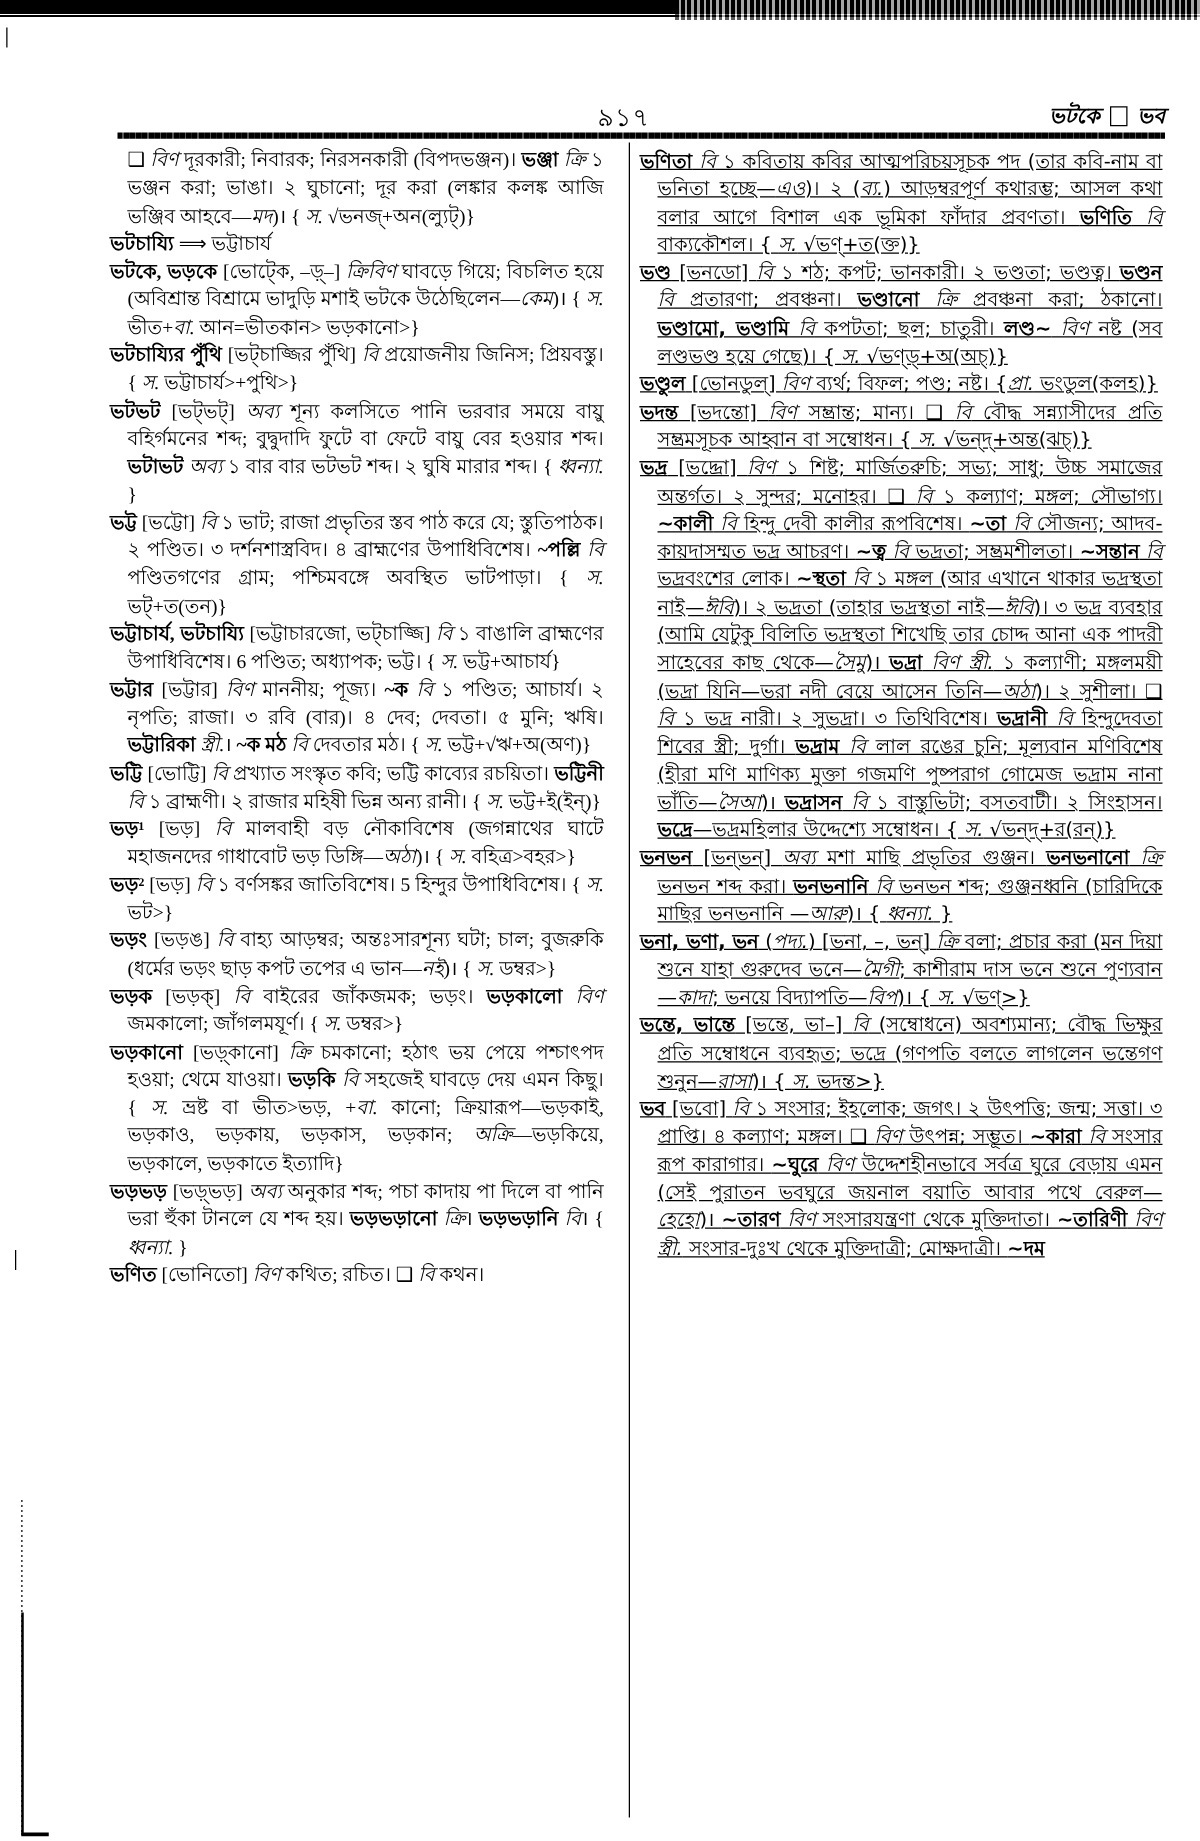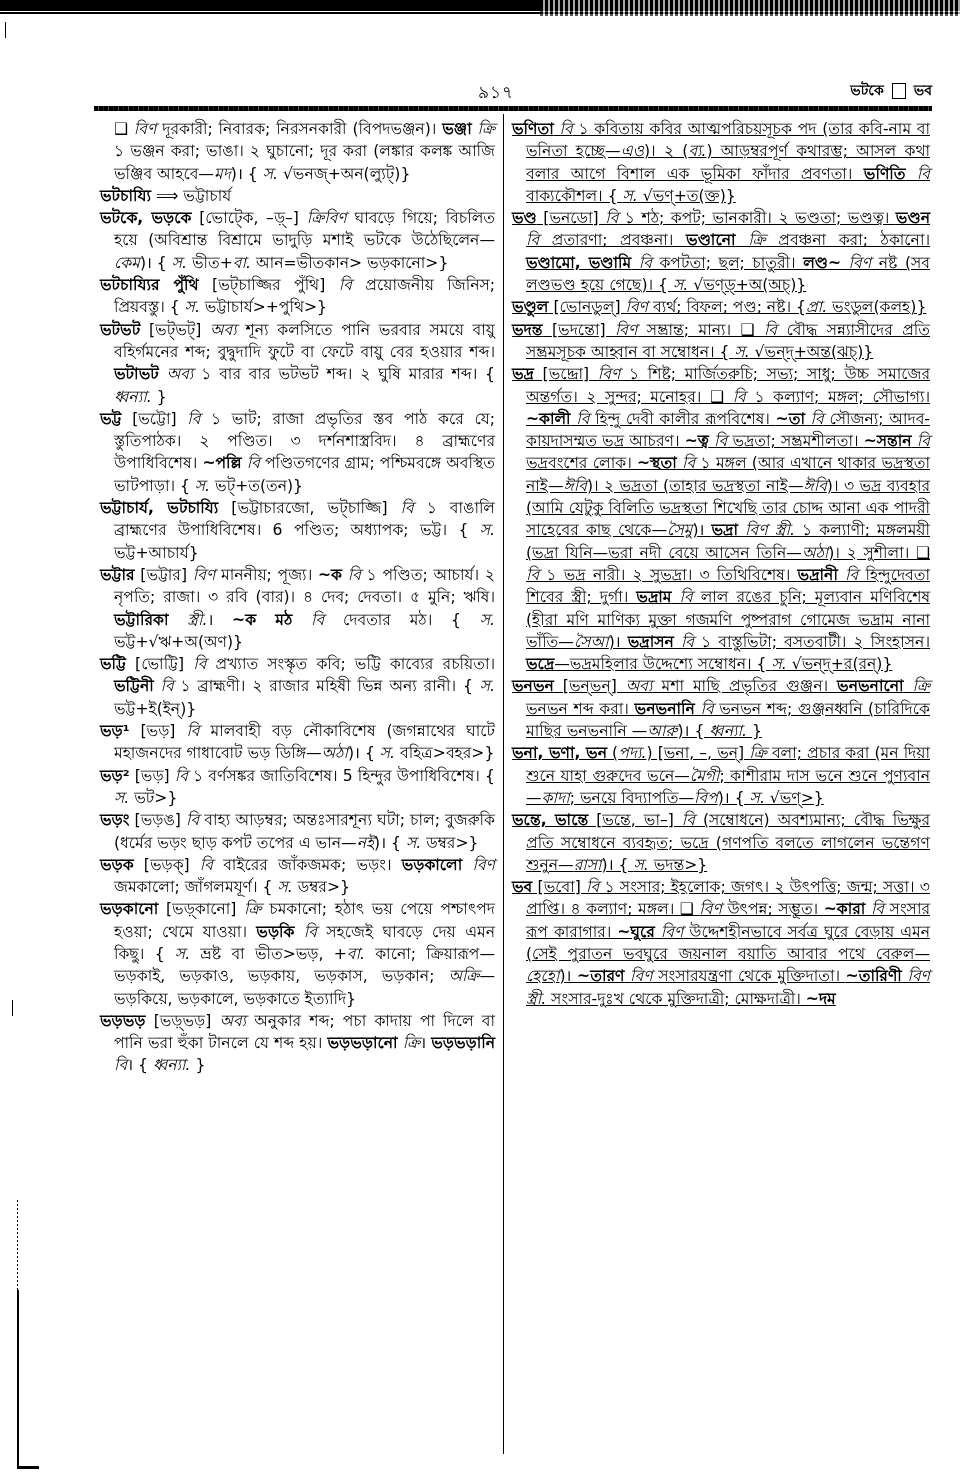--- a/index.html
+++ b/index.html
@@ -9,29 +9,29 @@
               background: linear-gradient(to bottom, #000 0, #000 11px, #fff 11px, #fff 12px, #000 12px, #000 14px, #fff 14px); }
   .scan-top-fade { position: absolute; right: 0; top: 0; width: 420px; height: 16px;
               background: repeating-linear-gradient(to right, #000 0 3px, #fff 3px 5px); opacity: .65; }
   .margin-tick { position: absolute; left: 5px; top: 22px; width: 1px; height: 16px; background: #000; }
   .margin-tick2 { position: absolute; left: 12px; top: 1000px; width: 1px; height: 16px; background: #000; }
   .margin-line { position: absolute; left: 17px; top: 1200px; width: 1px; height: 268px;
                  background: repeating-linear-gradient(to bottom, #000 0 2px, transparent 2px 4px); }
   .margin-line-solid { position: absolute; left: 17px; top: 1290px; width: 2px; height: 178px; background: #000; }
   .margin-foot { position: absolute; left: 17px; top: 1466px; width: 22px; height: 3px; background: #000; }
 
-  .page-number { position: absolute; left: 478px; top: 79px; font-size: 17px; letter-spacing: 1px; }
-  .running-head { position: absolute; right: 28px; top: 79px; font-size: 14px; font-weight: bold;
-                  display: flex; align-items: center; gap: 8px; }
+  .page-number { position: absolute; left: 478px; top: 79px; font-size: 20px; letter-spacing: 1px; }
+  .running-head { position: absolute; right: 28px; top: 79px; font-size: 17px; font-weight: bold;
+                  display: flex; align-items: center; gap: 8px; font-style: italic; }
   .square-icon { display: inline-block; width: 12px; height: 14px; border: 1.5px solid #000; }
   .head-rule { position: absolute; left: 94px; top: 106px; width: 838px; height: 5px;
                background: repeating-linear-gradient(to right, #000 0 4px, #555 4px 5px, #000 5px 9px, #222 9px 10px); }
 
   .column { position: absolute; top: 118px; font-size: 15.6px; line-height: 22.3px; text-align: justify; }
-  .col-left { left: 100px; width: 395px; }
+  .col-left { left: 88px; width: 395px; font-family: Liberation Serif, serif; }
   .col-right { left: 512px; width: 418px; text-decoration: underline; }
   .column-rule { position: absolute; left: 503px; top: 114px; width: 1px; height: 1340px; background: #000; }
   .entry { margin: 0; padding-left: 14px; text-indent: -14px; }
   .entry.cont { padding-left: 14px; text-indent: 0; }
   .hw { font-weight: bold; }
   .it { font-style: italic; }
 </style>
 </head>
 <body>
 
@@ -60,20 +60,21 @@
     <p class="entry"><span class="hw">ভট্ট</span><span> [ভট্টো] </span><span class="it">বি</span><span> ১ ভাট; রাজা প্রভৃতির স্তব পাঠ করে যে; স্তুতিপাঠক। ২ পণ্ডিত। ৩ দর্শনশাস্ত্রবিদ। ৪ ব্রাহ্মণের উপাধিবিশেষ। </span><span class="hw">~পল্লি</span><span class="it"> বি</span><span> পণ্ডিতগণের গ্রাম; পশ্চিমবঙ্গে অবস্থিত ভাটপাড়া। { </span><span class="it">স.</span><span> ভট্+ত(তন)}</span></p>
     <p class="entry"><span class="hw">ভট্টাচার্য, ভটচায্যি</span><span> [ভট্টাচারজো, ভট্চাজ্জি] </span><span class="it">বি</span><span> ১ বাঙালি ব্রাহ্মণের উপাধিবিশেষ। 6 পণ্ডিত; অধ্যাপক; ভট্ট। { </span><span class="it">স.</span><span> ভট্ট+আচার্য}</span></p>
     <p class="entry"><span class="hw">ভট্টার</span><span> [ভট্টার] </span><span class="it">বিণ</span><span> মাননীয়; পূজ্য। </span><span class="hw">~ক</span><span class="it"> বি</span><span> ১ পণ্ডিত; আচার্য। ২ নৃপতি; রাজা। ৩ রবি (বার)। ৪ দেব; দেবতা। ৫ মুনি; ঋষি। </span><span class="hw">ভট্টারিকা</span><span class="it"> স্ত্রী.</span><span>। </span><span class="hw">~ক মঠ</span><span class="it"> বি</span><span> দেবতার মঠ। { </span><span class="it">স.</span><span> ভট্ট+√ঋ+অ(অণ)}</span></p>
     <p class="entry"><span class="hw">ভট্টি</span><span> [ভোট্টি] </span><span class="it">বি</span><span> প্রখ্যাত সংস্কৃত কবি; ভট্টি কাব্যের রচয়িতা। </span><span class="hw">ভট্টিনী</span><span class="it"> বি</span><span> ১ ব্রাহ্মণী। ২ রাজার মহিষী ভিন্ন অন্য রানী। { </span><span class="it">স.</span><span> ভট্ট+ই(ইন্)}</span></p>
     <p class="entry"><span class="hw">ভড়¹</span><span> [ভড়] </span><span class="it">বি</span><span> মালবাহী বড় নৌকাবিশেষ (জগন্নাথের ঘাটে মহাজনদের গাধাবোট ভড় ডিঙ্গি—</span><span class="it">অঠা</span><span>)। { </span><span class="it">স.</span><span> বহিত্র&gt;বহর&gt;}</span></p>
     <p class="entry"><span class="hw">ভড়²</span><span> [ভড়] </span><span class="it">বি</span><span> ১ বর্ণসঙ্কর জাতিবিশেষ। 5 হিন্দুর উপাধিবিশেষ। { </span><span class="it">স.</span><span> ভট&gt;}</span></p>
     <p class="entry"><span class="hw">ভড়ং</span><span> [ভড়ঙ] </span><span class="it">বি</span><span> বাহ্য আড়ম্বর; অন্তঃসারশূন্য ঘটা; চাল; বুজরুকি (ধর্মের ভড়ং ছাড় কপট তপের এ ভান—</span><span class="it">নই</span><span>)। { </span><span class="it">স.</span><span> ডম্বর&gt;}</span></p>
     <p class="entry"><span class="hw">ভড়ক</span><span> [ভড়ক্] </span><span class="it">বি</span><span> বাইরের জাঁকজমক; ভড়ং। </span><span class="hw">ভড়কালো</span><span class="it"> বিণ</span><span> জমকালো; জাঁগলমযূর্ণ। { </span><span class="it">স.</span><span> ডম্বর&gt;}</span></p>
     <p class="entry"><span class="hw">ভড়কানো</span><span> [ভড়্কানো] </span><span class="it">ক্রি</span><span> চমকানো; হঠাৎ ভয় পেয়ে পশ্চাৎপদ হওয়া; থেমে যাওয়া। </span><span class="hw">ভড়কি</span><span class="it"> বি</span><span> সহজেই ঘাবড়ে দেয় এমন কিছু। { </span><span class="it">স.</span><span> ভ্রষ্ট বা ভীত&gt;ভড়, +</span><span class="it">বা.</span><span> কানো; ক্রিয়ারূপ—ভড়কাই, ভড়কাও, ভড়কায়, ভড়কাস, ভড়কান; </span><span class="it">অক্রি</span><span>—ভড়কিয়ে, ভড়কালে, ভড়কাতে ইত্যাদি}</span></p>
     <p class="entry"><span class="hw">ভড়ভড়</span><span> [ভড়্ভড়] </span><span class="it">অব্য</span><span> অনুকার শব্দ; পচা কাদায় পা দিলে বা পানি ভরা হুঁকা টানলে যে শব্দ হয়। </span><span class="hw">ভড়ভড়ানো</span><span class="it"> ক্রি</span><span>। </span><span class="hw">ভড়ভড়ানি</span><span class="it"> বি</span><span>। { </span><span class="it">ধ্বন্যা.</span><span> }</span></p>
+    <p class="entry"><span class="hw">ভণিত</span><span> [ভোনিতো] </span><span class="it">বিণ</span><span> কথিত; রচিত। ❑ </span><span class="it">বি</span><span> কথন।</span></p>
   </div>
 <div class="column-rule"></div>
 <div class="column col-right" id="col-right">
     <p class="entry"><span class="hw">ভণিতা</span><span class="it"> বি</span><span> ১ কবিতায় কবির আত্মপরিচয়সূচক পদ (তার কবি-নাম বা ভনিতা হচ্ছে—</span><span class="it">এও</span><span>)। ২ (</span><span class="it">ব্য.</span><span>) আড়ম্বরপূর্ণ কথারম্ভ; আসল কথা বলার আগে বিশাল এক ভূমিকা ফাঁদার প্রবণতা। </span><span class="hw">ভণিতি</span><span class="it"> বি</span><span> বাক্যকৌশল। { </span><span class="it">স.</span><span> √ভণ্+ত(ক্ত)}</span></p>
     <p class="entry"><span class="hw">ভণ্ড</span><span> [ভনডো] </span><span class="it">বি</span><span> ১ শঠ; কপট; ভানকারী। ২ ভণ্ডতা; ভণ্ডত্ব। </span><span class="hw">ভণ্ডন</span><span class="it"> বি</span><span> প্রতারণা; প্রবঞ্চনা। </span><span class="hw">ভণ্ডানো</span><span class="it"> ক্রি</span><span> প্রবঞ্চনা করা; ঠকানো। </span><span class="hw">ভণ্ডামো, ভণ্ডামি</span><span class="it"> বি</span><span> কপটতা; ছল; চাতুরী। </span><span class="hw">লণ্ড~</span><span class="it"> বিণ</span><span> নষ্ট (সব লণ্ডভণ্ড হয়ে গেছে)। { </span><span class="it">স.</span><span> √ভণ্ড্+অ(অচ্)}</span></p>
     <p class="entry"><span class="hw">ভণ্ডুল</span><span> [ভোনডুল্] </span><span class="it">বিণ</span><span> ব্যর্থ; বিফল; পণ্ড; নষ্ট। {</span><span class="it">প্রা.</span><span> ভংডুল(কলহ)}</span></p>
     <p class="entry"><span class="hw">ভদন্ত</span><span> [ভদন্তো] </span><span class="it">বিণ</span><span> সম্ভ্রান্ত; মান্য। ❑ </span><span class="it">বি</span><span> বৌদ্ধ সন্ন্যাসীদের প্রতি সম্ভ্রমসূচক আহ্বান বা সম্বোধন। { </span><span class="it">স.</span><span> √ভন্দ্+অন্ত(ঝচ্)}</span></p>
     <p class="entry"><span class="hw">ভদ্র</span><span> [ভদ্দ্রো] </span><span class="it">বিণ</span><span> ১ শিষ্ট; মার্জিতরুচি; সভ্য; সাধু; উচ্চ সমাজের অন্তর্গত। ২ সুন্দর; মনোহর। ❑ </span><span class="it">বি</span><span> ১ কল্যাণ; মঙ্গল; সৌভাগ্য। </span><span class="hw">~কালী</span><span class="it"> বি</span><span> হিন্দু দেবী কালীর রূপবিশেষ। </span><span class="hw">~তা</span><span class="it"> বি</span><span> সৌজন্য; আদব-কায়দাসম্মত ভদ্র আচরণ। </span><span class="hw">~ত্ব</span><span class="it"> বি</span><span> ভদ্রতা; সম্ভ্রমশীলতা। </span><span class="hw">~সন্তান</span><span class="it"> বি</span><span> ভদ্রবংশের লোক। </span><span class="hw">~স্থতা</span><span class="it"> বি</span><span> ১ মঙ্গল (আর এখানে থাকার ভদ্রস্থতা নাই—</span><span class="it">ঈবি</span><span>)। ২ ভদ্রতা (তাহার ভদ্রস্থতা নাই—</span><span class="it">ঈবি</span><span>)। ৩ ভদ্র ব্যবহার (আমি যেটুকু বিলিতি ভদ্রস্থতা শিখেছি তার চোদ্দ আনা এক পাদরী সাহেবের কাছ থেকে—</span><span class="it">সৈমু</span><span>)। </span><span class="hw">ভদ্রা</span><span class="it"> বিণ স্ত্রী.</span><span> ১ কল্যাণী; মঙ্গলময়ী (ভদ্রা যিনি—ভরা নদী বেয়ে আসেন তিনি—</span><span class="it">অঠা</span><span>)। ২ সুশীলা। ❑ </span><span class="it">বি</span><span> ১ ভদ্র নারী। ২ সুভদ্রা। ৩ তিথিবিশেষ। </span><span class="hw">ভদ্রানী</span><span class="it"> বি</span><span> হিন্দুদেবতা শিবের স্ত্রী; দুর্গা। </span><span class="hw">ভদ্রাম</span><span class="it"> বি</span><span> লাল রঙের চুনি; মূল্যবান মণিবিশেষ (হীরা মণি মাণিক্য মুক্তা গজমণি পুষ্পরাগ গোমেজ ভদ্রাম নানা ভাঁতি—</span><span class="it">সৈআ</span><span>)। </span><span class="hw">ভদ্রাসন</span><span class="it"> বি</span><span> ১ বাস্তুভিটা; বসতবাটী। ২ সিংহাসন। </span><span class="hw">ভদ্রে</span><span>—ভদ্রমহিলার উদ্দেশ্যে সম্বোধন। { </span><span class="it">স.</span><span> √ভন্দ্+র(রন্)}</span></p>
     <p class="entry"><span class="hw">ভনভন</span><span> [ভন্ভন্] </span><span class="it">অব্য</span><span> মশা মাছি প্রভৃতির গুঞ্জন। </span><span class="hw">ভনভনানো</span><span class="it"> ক্রি</span><span> ভনভন শব্দ করা। </span><span class="hw">ভনভনানি</span><span class="it"> বি</span><span> ভনভন শব্দ; গুঞ্জনধ্বনি (চারিদিকে মাছির ভনভনানি —</span><span class="it">আরু</span><span>)। { </span><span class="it">ধ্বন্যা.</span><span> }</span></p>
     <p class="entry"><span class="hw">ভনা, ভণা, ভন</span><span> (</span><span class="it">পদ্য.</span><span>) [ভনা, –, ভন্] </span><span class="it">ক্রি</span><span> বলা; প্রচার করা (মন দিয়া শুনে যাহা গুরুদেব ভনে—</span><span class="it">মৈগী</span><span>; কাশীরাম দাস ভনে শুনে পুণ্যবান—</span><span class="it">কাদা</span><span>; ভনয়ে বিদ্যাপতি—</span><span class="it">বিপ</span><span>)। { </span><span class="it">স.</span><span> √ভণ্&gt;}</span></p>

